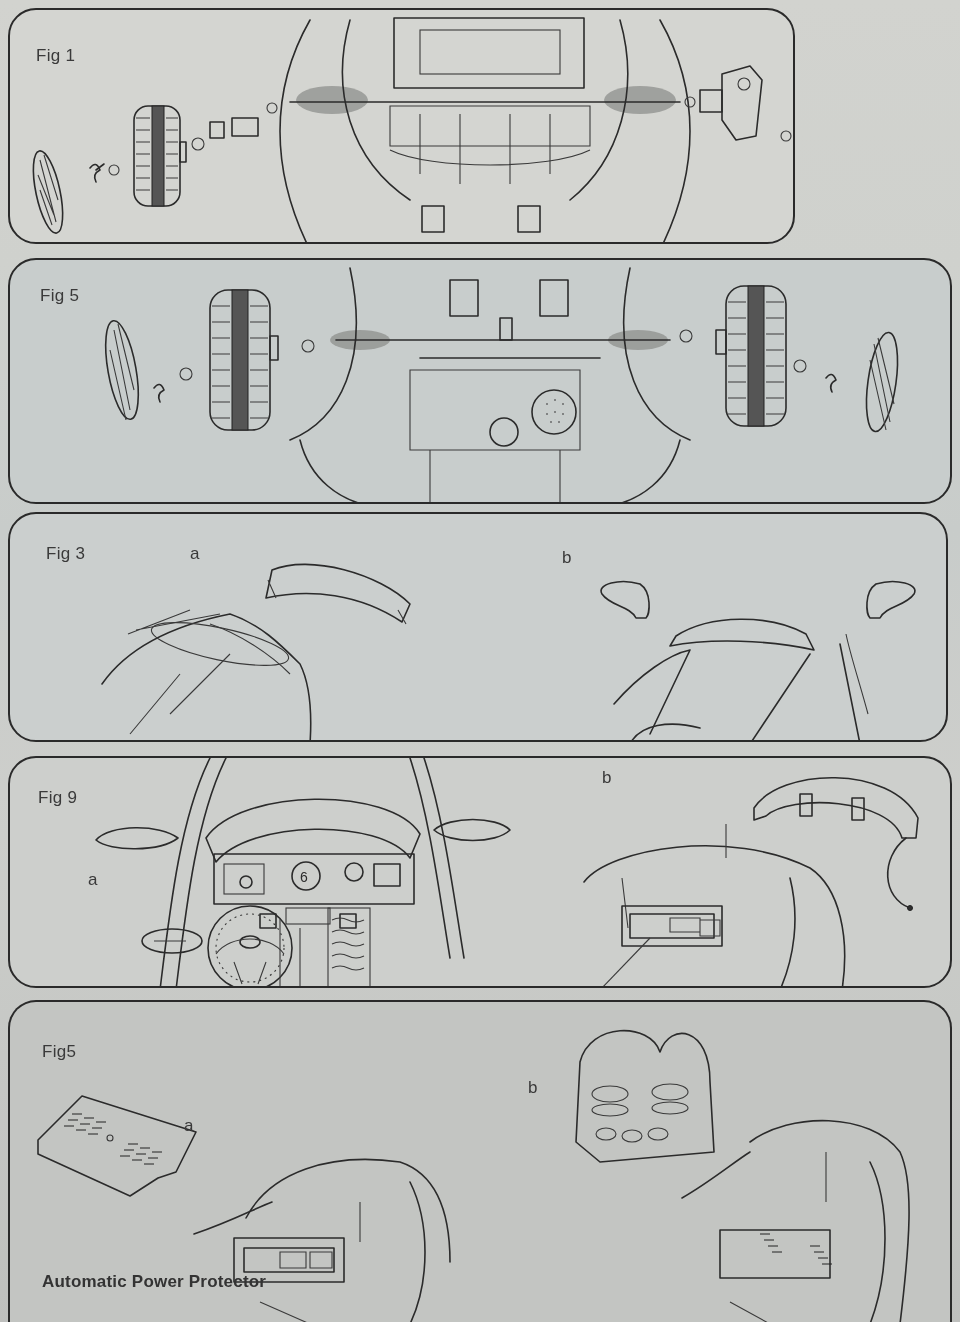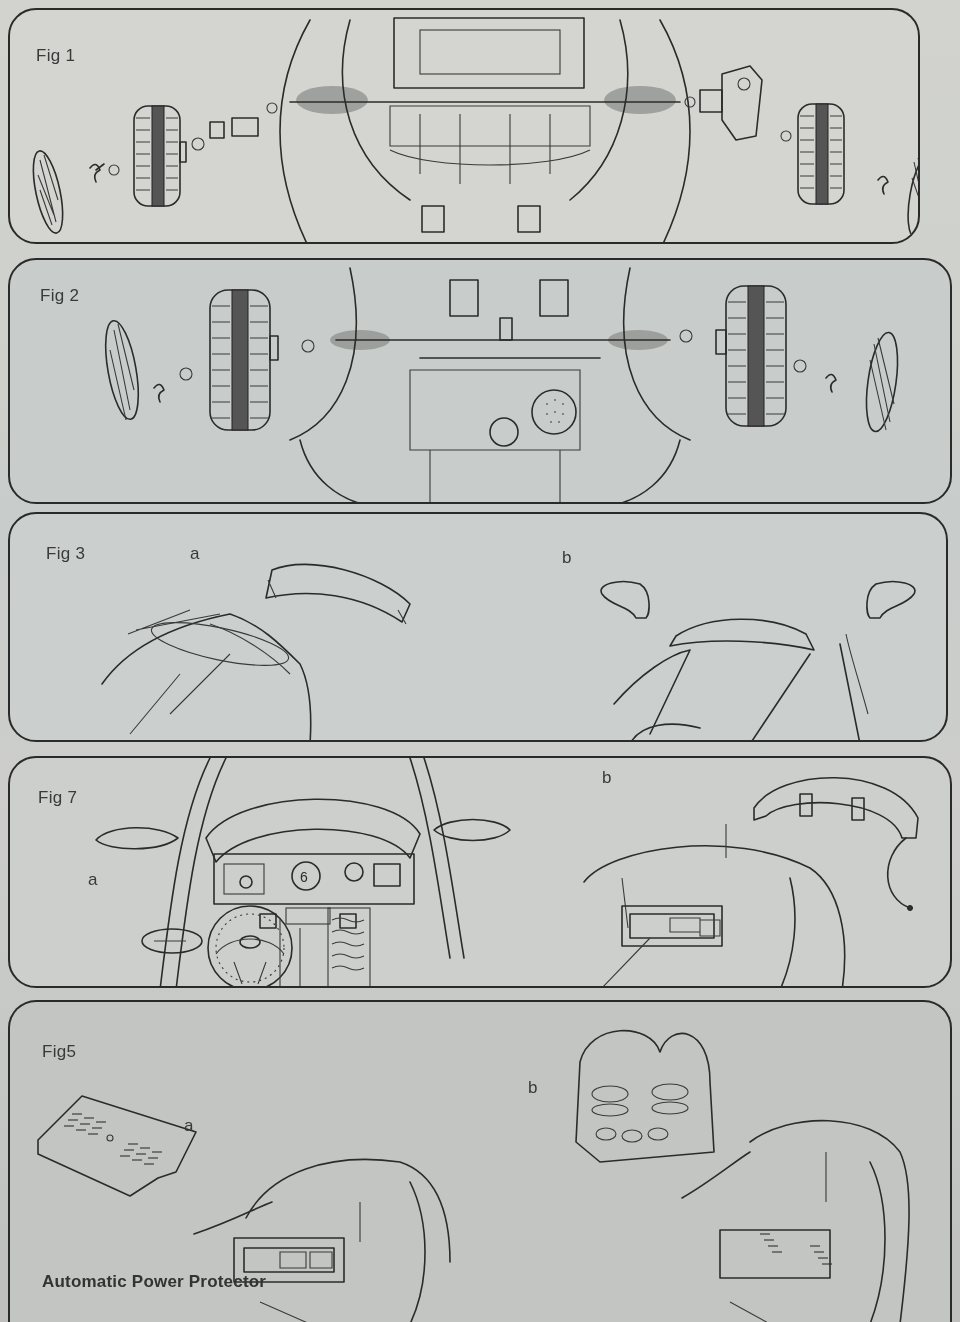--- a/index.html
+++ b/index.html
@@ -42,21 +42,21 @@
   svg .thin { fill: none; stroke: #3a3a3a; stroke-width: 1.1; }
   svg .dark { fill: #2e2e2e; stroke: #222; stroke-width: 1; }
   svg .shade { fill: #8d8f8c; opacity: 0.75; stroke: none; }
   svg .tread { fill: #555; stroke: #222; stroke-width: 1; }
 </style>
 </head>
 <body>
 
 <div class="page">
 
-  <div class="panel" style="left:8px; top:8px; width:912px; height:236px; background:#d4d5d1;">
+  <div class="panel" style="left:8px; top:8px; width:787px; height:236px; background:#d4d5d1;">
     <svg width="944" height="236">
 
       <g>
         <ellipse class="ln" cx="38" cy="182" rx="12" ry="42" transform="rotate(-12 38 182)"></ellipse>
         <path class="thin" d="M30 150 L46 212 M28 165 L44 205 M34 145 L48 190 M30 180 L42 215"></path>
       </g>
 
       <path class="ln" d="M80 158 q6 -8 10 2 q-8 4 -4 12 M86 160 l8 -6"></path>
       <circle class="thin" cx="104" cy="160" r="5"></circle>
 
@@ -139,21 +139,21 @@
         <rect x="706" y="70" width="10" height="24" class="ln"></rect>
       </g>
       <circle class="thin" cx="676" cy="76" r="6"></circle>
       <circle class="thin" cx="790" cy="106" r="6"></circle>
       <path class="ln" d="M816 118 q6 -8 10 2 q-8 4 -4 12"></path>
       <g>
         <ellipse class="ln" cx="872" cy="122" rx="14" ry="50" transform="rotate(8 872 122)"></ellipse>
         <path class="thin" d="M864 84 L880 162 M860 100 L876 170 M868 78 L884 144"></path>
       </g>
     </svg>
-    <div class="fig-label" style="left:30px; top:26px;">Fig 2</div>
+    <div class="fig-label" style="left:30px; top:26px;">Fig 5</div>
   </div>
 
   <div class="panel" style="left:8px; top:512px; width:940px; height:230px; background:#cbcfce;">
     <svg width="944" height="230">
 
       <g>
         <path class="ln" d="M262 56 C 300 40, 370 60, 400 90 L 392 108 C 350 80, 300 74, 256 84 z"></path>
         <path class="thin" d="M258 66 L266 84 M388 96 L396 110"></path>
       </g>
 
@@ -223,21 +223,21 @@
         <circle class="dark" cx="900" cy="150" r="2.5"></circle>
       </g>
 
       <path class="ln" d="M574 124 C 600 90, 720 70, 800 110 C 830 130, 840 180, 832 232"></path>
       <path class="thin" d="M612 120 L 618 170 M716 66 L 716 100"></path>
       <path class="ln" d="M612 148 h100 v40 h-100 z M620 156 h84 v24 h-84 z"></path>
       <path class="thin" d="M660 160 h30 v14 h-30 z M690 162 h20 v16 h-20 z"></path>
       <path class="ln" d="M780 120 C 790 160, 784 200, 770 232"></path>
       <path class="thin" d="M590 232 L 640 180"></path>
     </svg>
-    <div class="fig-label" style="left:28px; top:30px;">Fig 7</div>
+    <div class="fig-label" style="left:28px; top:30px;">Fig 9</div>
     <div class="sub-label" style="left:78px; top:112px;">a</div>
     <div class="sub-label" style="left:592px; top:10px;">b</div>
   </div>
 
   <div class="panel" style="left:8px; top:1000px; width:944px; height:322px; background:#c3c5c2; border-bottom:none; border-bottom-left-radius:0; border-bottom-right-radius:0;text-align:center;">
     <svg width="944" height="322">
 
       <g>
         <path class="ln" d="M28 138 L 72 94 L 186 130 L 166 170 L 148 176 L 120 194 L 28 152 z"></path>
         <path class="dark" d="M62 112 h10 M74 116 h10 M86 120 h10 M58 118 h10 M70 122 h10 M82 126 h10 M54 124 h10 M66 128 h10 M78 132 h10"></path>

